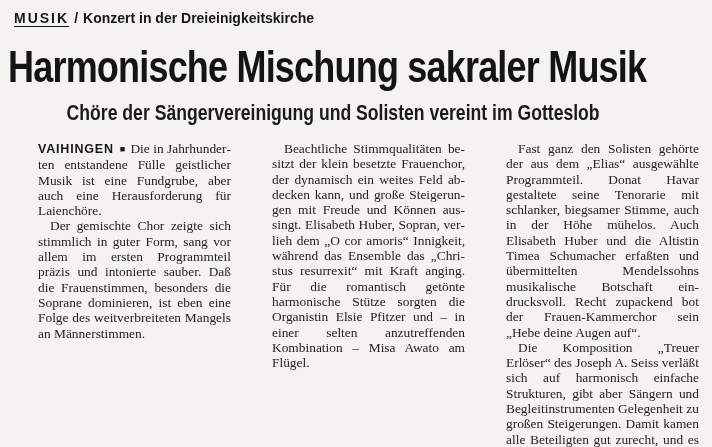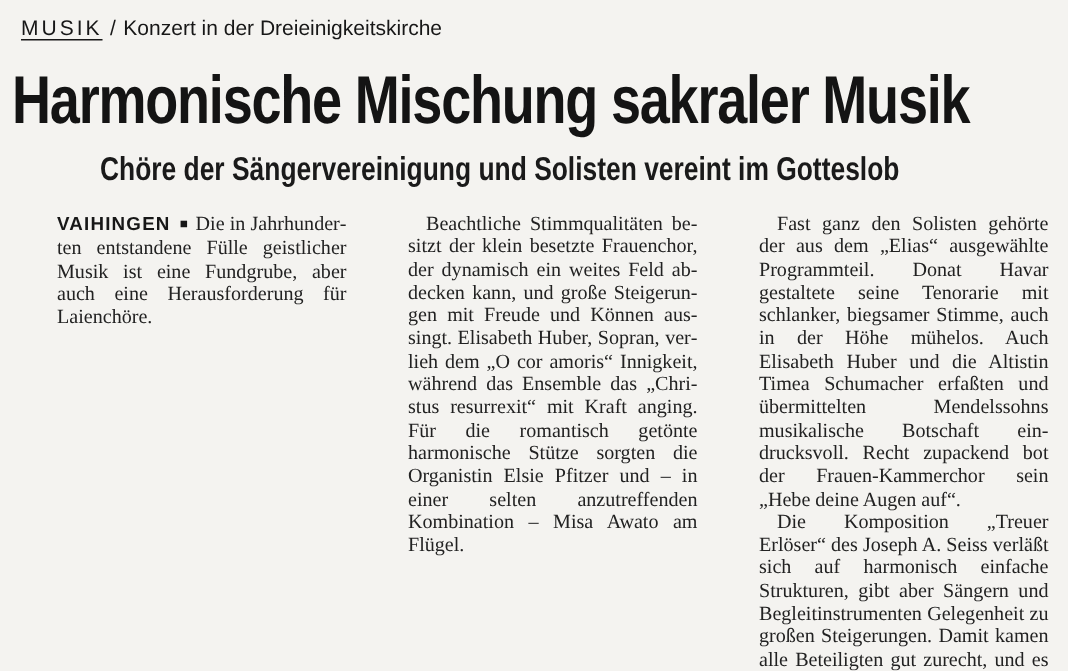--- a/index.html
+++ b/index.html
@@ -10,21 +10,21 @@
     color: #1e1e1e;
     font-family: "Liberation Serif", serif;
     overflow: hidden;
     position: relative;
   }
 
   
   .kicker {
     margin: 10px 0 17px 14px;
     font-family: "Liberation Sans", sans-serif;
-    font-weight: normal;
+    font-weight: bold;
     font-size: 14px;
     color: #171717;
     white-space: nowrap;
   }
   .kicker-section {
     letter-spacing: 2px;
     text-decoration: underline;
     text-underline-offset: 3px;
   }
   .kicker-sep { padding: 0 5px; }
@@ -110,20 +110,21 @@
 <div class="subhead-wrap">
   <h2 class="subhead" style="margin:0;">Chöre der Sängervereinigung und Solisten vereint im Gotteslob</h2>
 </div>
 
 <div class="article-body">
 
   <div class="article-col">
     <p>
       <span class="dateline">VAIHINGEN</span><span class="square-bullet">■</span><span>Die in Jahrhunder­ten entstandene Fülle geistlicher Musik ist eine Fundgrube, aber auch eine Herausforderung für Laien­chöre.</span>
     </p>
+    <p class="indent">Der gemischte Chor zeigte sich stimmlich in guter Form, sang vor al­lem im ersten Programmteil präzis und intonierte sauber. Daß die Frau­enstimmen, besonders die Soprane dominieren, ist eben eine Folge des weitverbreiteten Mangels an Män­nerstimmen.</p>
   </div>
 
   <div class="article-col">
     <p class="indent">Beachtliche Stimmqualitäten be­sitzt der klein besetzte Frauenchor, der dynamisch ein weites Feld ab­decken kann, und große Steigerun­gen mit Freude und Können aus­singt. Elisabeth Huber, Sopran, ver­lieh dem „O cor amoris“ Innigkeit, während das Ensemble das „Chri­stus resurrexit“ mit Kraft anging. Für die romantisch getönte harmoni­sche Stütze sorgten die Organistin Elsie Pfitzer und – in einer selten an­zutreffenden Kombination – Misa Awato am Flügel.</p>
   </div>
 
   <div class="article-col">
     <p class="indent">Fast ganz den Solisten gehörte der aus dem „Elias“ ausgewählte Pro­grammteil. Donat Havar gestaltete seine Tenorarie mit schlanker, bieg­samer Stimme, auch in der Höhe mühelos. Auch Elisabeth Huber und die Altistin Timea Schumacher er­faßten und übermittelten Mendels­sohns musikalische Botschaft ein­drucksvoll. Recht zupackend bot der Frauen-Kammerchor sein „Hebe deine Augen auf“.</p>
     <p class="indent">
       <span>Die Komposition „Treuer Erlöser“ des Joseph A. Seiss verläßt sich auf harmonisch einfache Strukturen, gibt aber Sängern und Begleitinstru­menten Gelegenheit zu großen Stei­gerungen. Damit kamen alle Betei­ligten gut zurecht, und es gab viel anerkennenden Beifall.</span>

